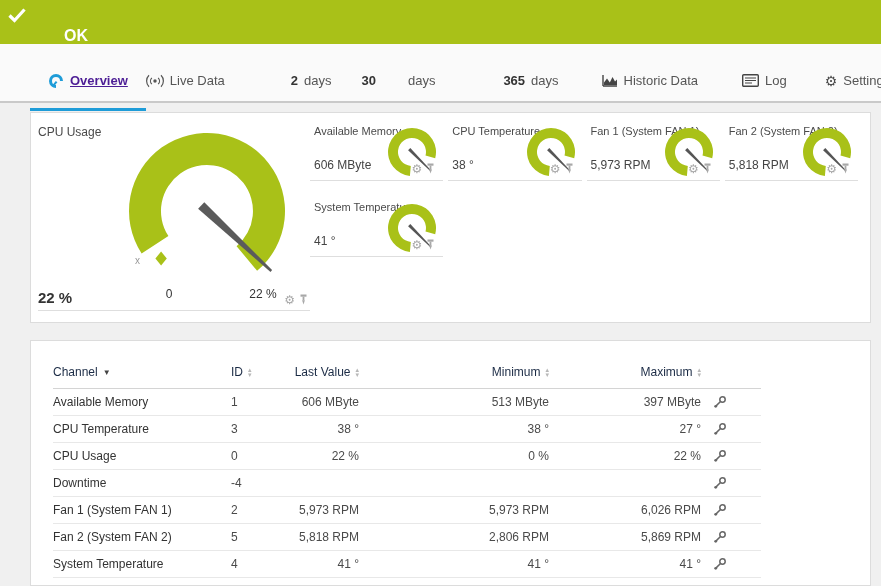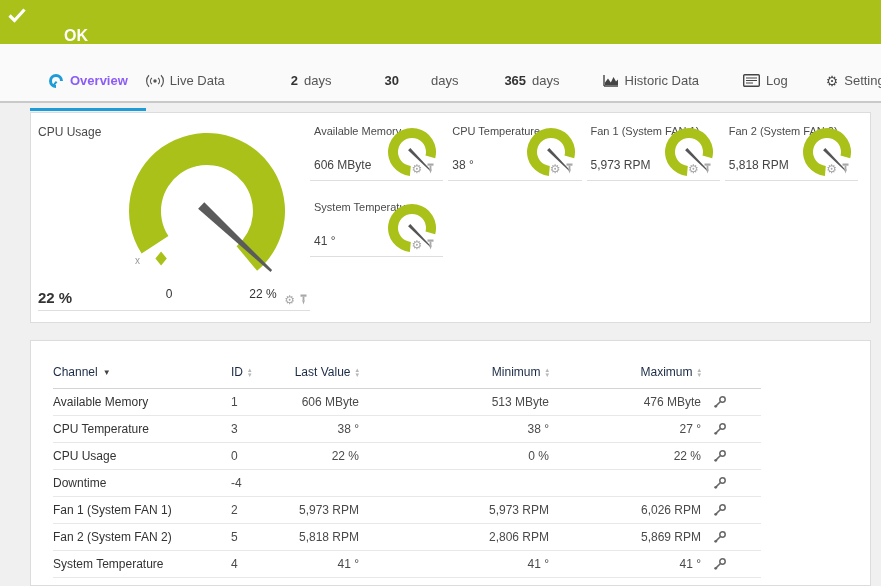--- a/index.html
+++ b/index.html
@@ -23,28 +23,28 @@
   .stars .filled{ color:var(--star_filled); }
   .stars .empty{ color:#ffffff; }
   .status-ok{ position:absolute; left:48px; top:27px; font-size:16px; font-weight:bold;margin-left:16px; }
   
   .tabbar{
     height:59px; background:#fafafa; border-bottom:2px solid #c9c9c9;
     display:flex; align-items:center; padding:16px 0 0 30px; position:relative;
   }
   .tab{ display:flex; align-items:center; gap:6px; font-size:13px; color:#555; position:relative; white-space:nowrap; }
   .tab .num{ font-weight:bold; color:#333; }
-  .tab.active{ padding:0 18px; color:#8b5cf6; }
+  .tab.active{ padding:0 18px; color:#4c1d95;text-decoration:underline; }
   .tab.active .lbl{ font-weight:bold; }
   .tab.active::after{
     content:""; position:absolute; left:0; right:0; bottom:-22px; height:3px; background:var(--accent);
   }
   .tab-icon{ display:inline-flex; }
   .gear-glyph{ font-size:14px; color:#4a4a4a; line-height:1; }
-  .ml-a{ margin-left:66px; } .ml-b{ margin-left:53px;gap:32px; } .ml-c{ margin-left:46px; }
+  .ml-a{ margin-left:66px; } .ml-b{ margin-left:30px;gap:32px; } .ml-c{ margin-left:68px; }
   .ml-d{ margin-left:43px; } .ml-e{ margin-left:44px; } .ml-f{ margin-left:38px; }
   
   .content{ padding:9px 10px 12px 30px; }
   .panel{ background:#fff; border:1px solid var(--panel_border); }
   .gauges-panel{ height:211px; display:flex; }
   
   .big-cell{ position:relative; width:272px; height:198px; margin-left:7px; border-bottom:1px solid #dedede; flex:none; }
   .cell-title{ position:absolute; top:12px; left:0; font-size:12px; color:#4a4a4a; }
   .big-gauge{ position:absolute; left:84px; top:13px; }
   .scale-min{ position:absolute; top:174px; left:111px; width:40px; text-align:center; font-size:12px; color:#333; }
@@ -307,21 +307,21 @@
                 </span></th>
             <th class="col-set"></th>
           </tr>
         </thead>
         <tbody>
           <tr>
             <td class="cell-channel">Available Memory</td>
             <td>1</td>
             <td class="num-col">606 MByte</td>
             <td class="num-col">513 MByte</td>
-            <td class="num-col">476 MByte</td>
+            <td class="num-col">397 MByte</td>
             <td class="set-cell"><span class="row-settings">
                   <svg width="14" height="14" viewBox="0 0 14 14">
                     <circle cx="9.5" cy="4.5" r="2.7" fill="none" stroke="#666" stroke-width="1.5"></circle>
                     <path d="M7.5 6.5 L3.1 10.9" stroke="#666" stroke-width="1.5"></path>
                     <circle cx="2.7" cy="11.3" r="1.4" fill="#666"></circle>
                   </svg>
                 </span></td>
           </tr>
           <tr>
             <td class="cell-channel">CPU Temperature</td>

